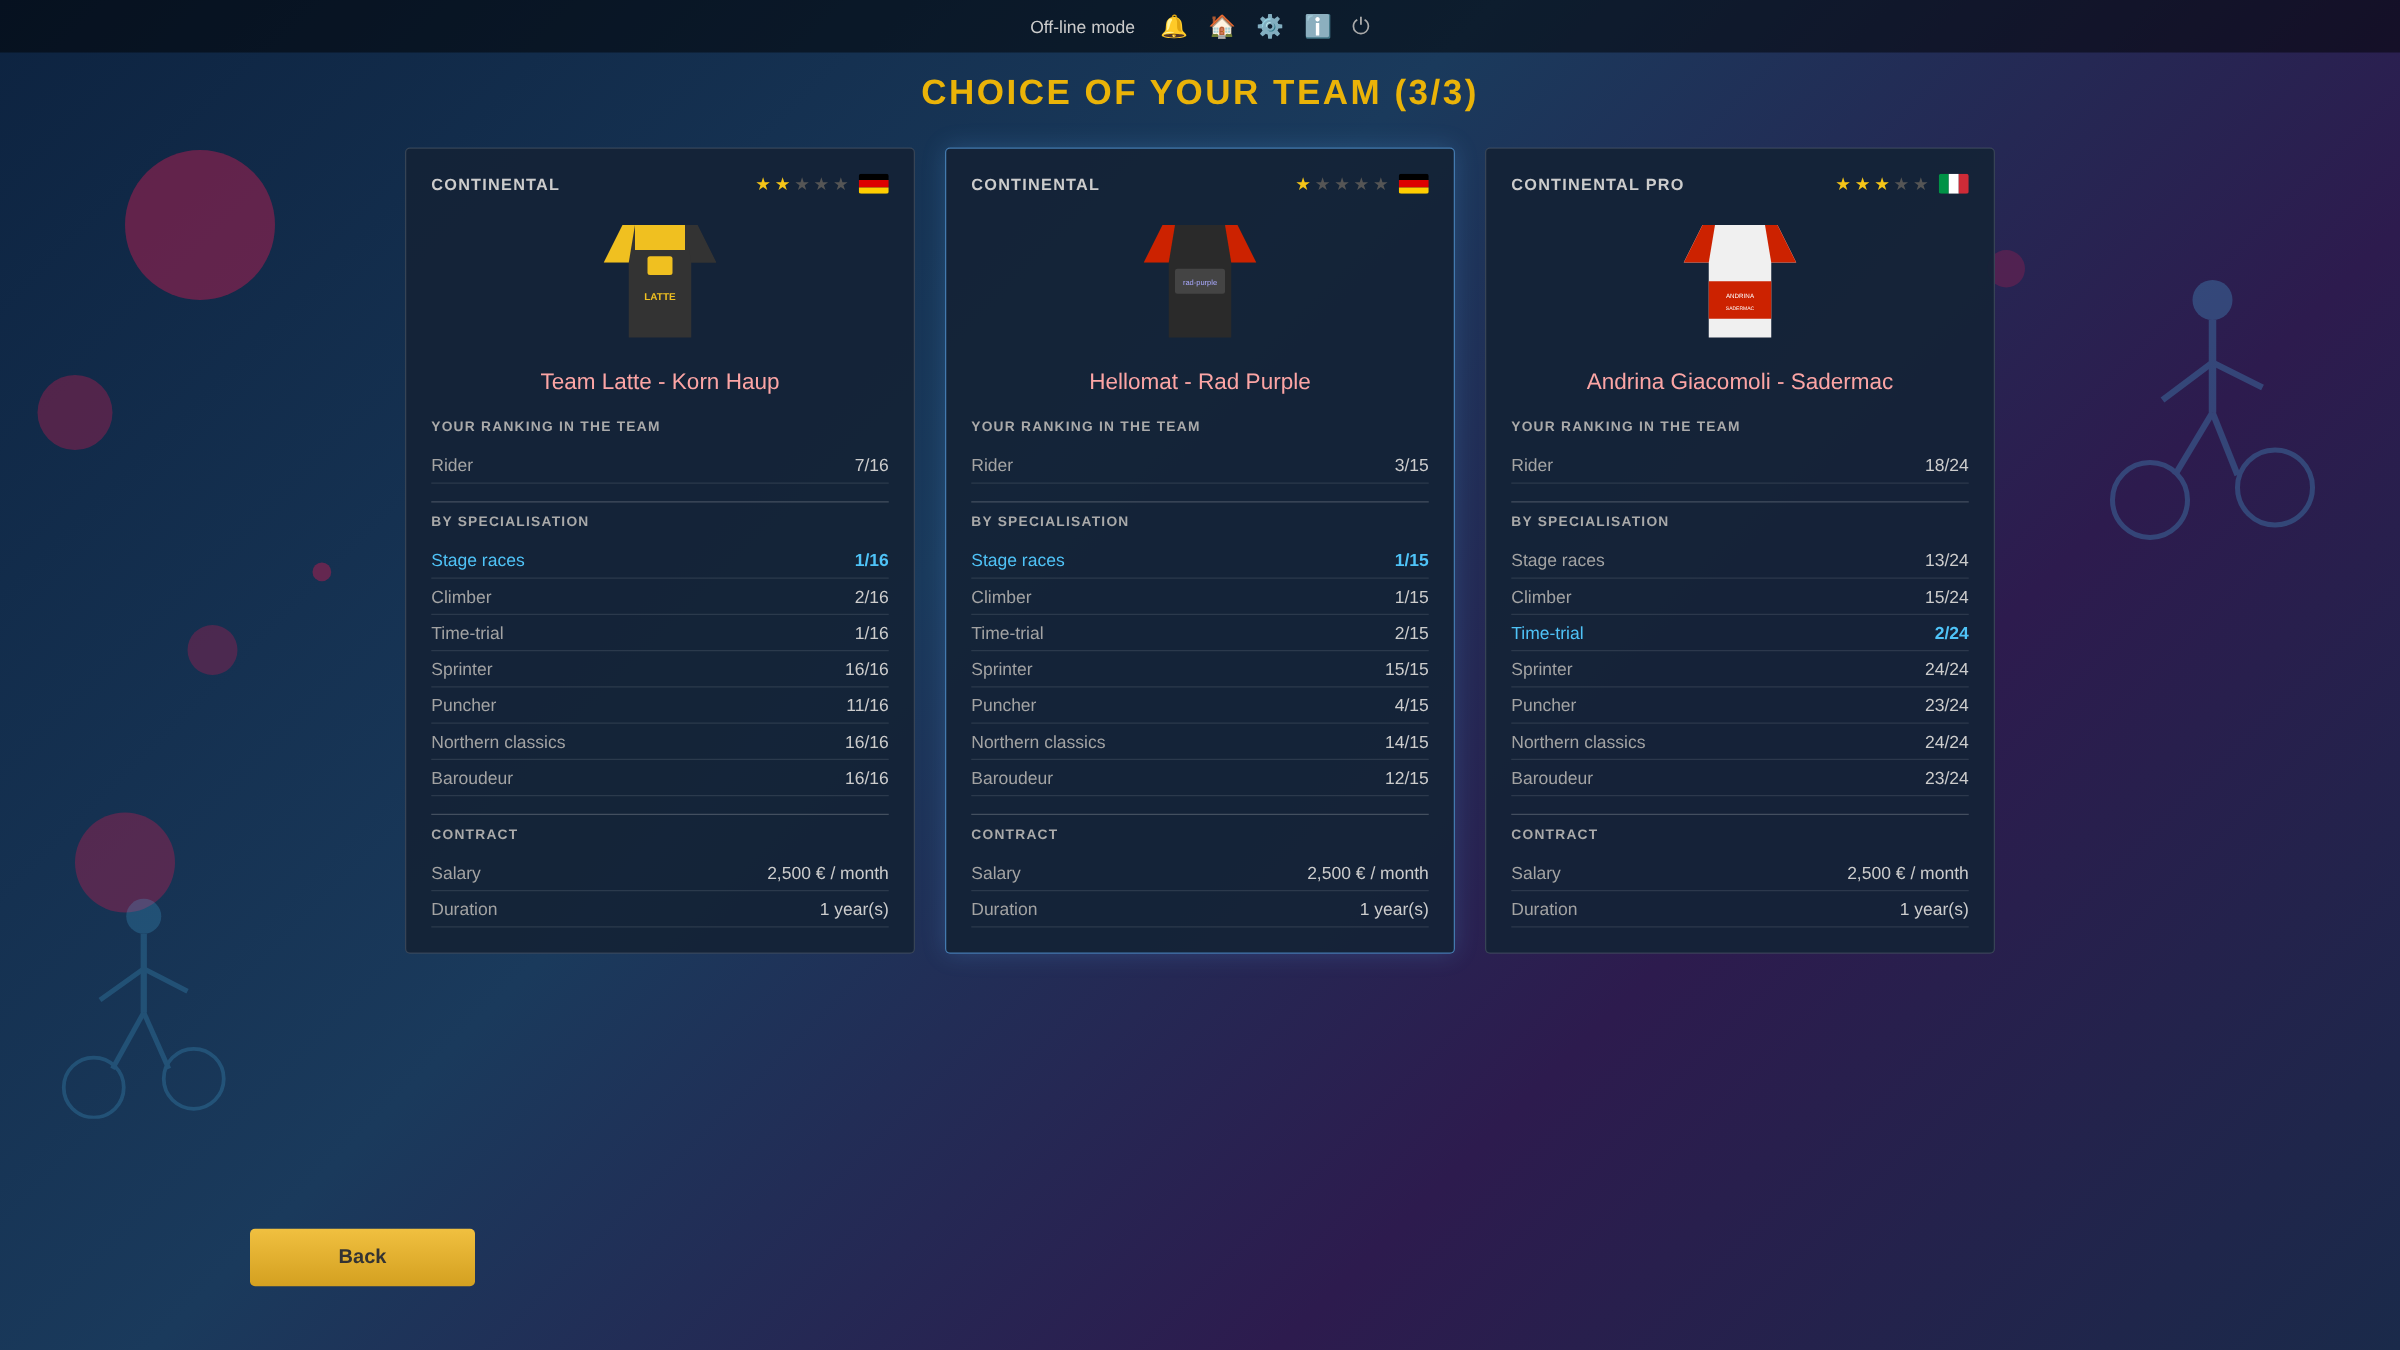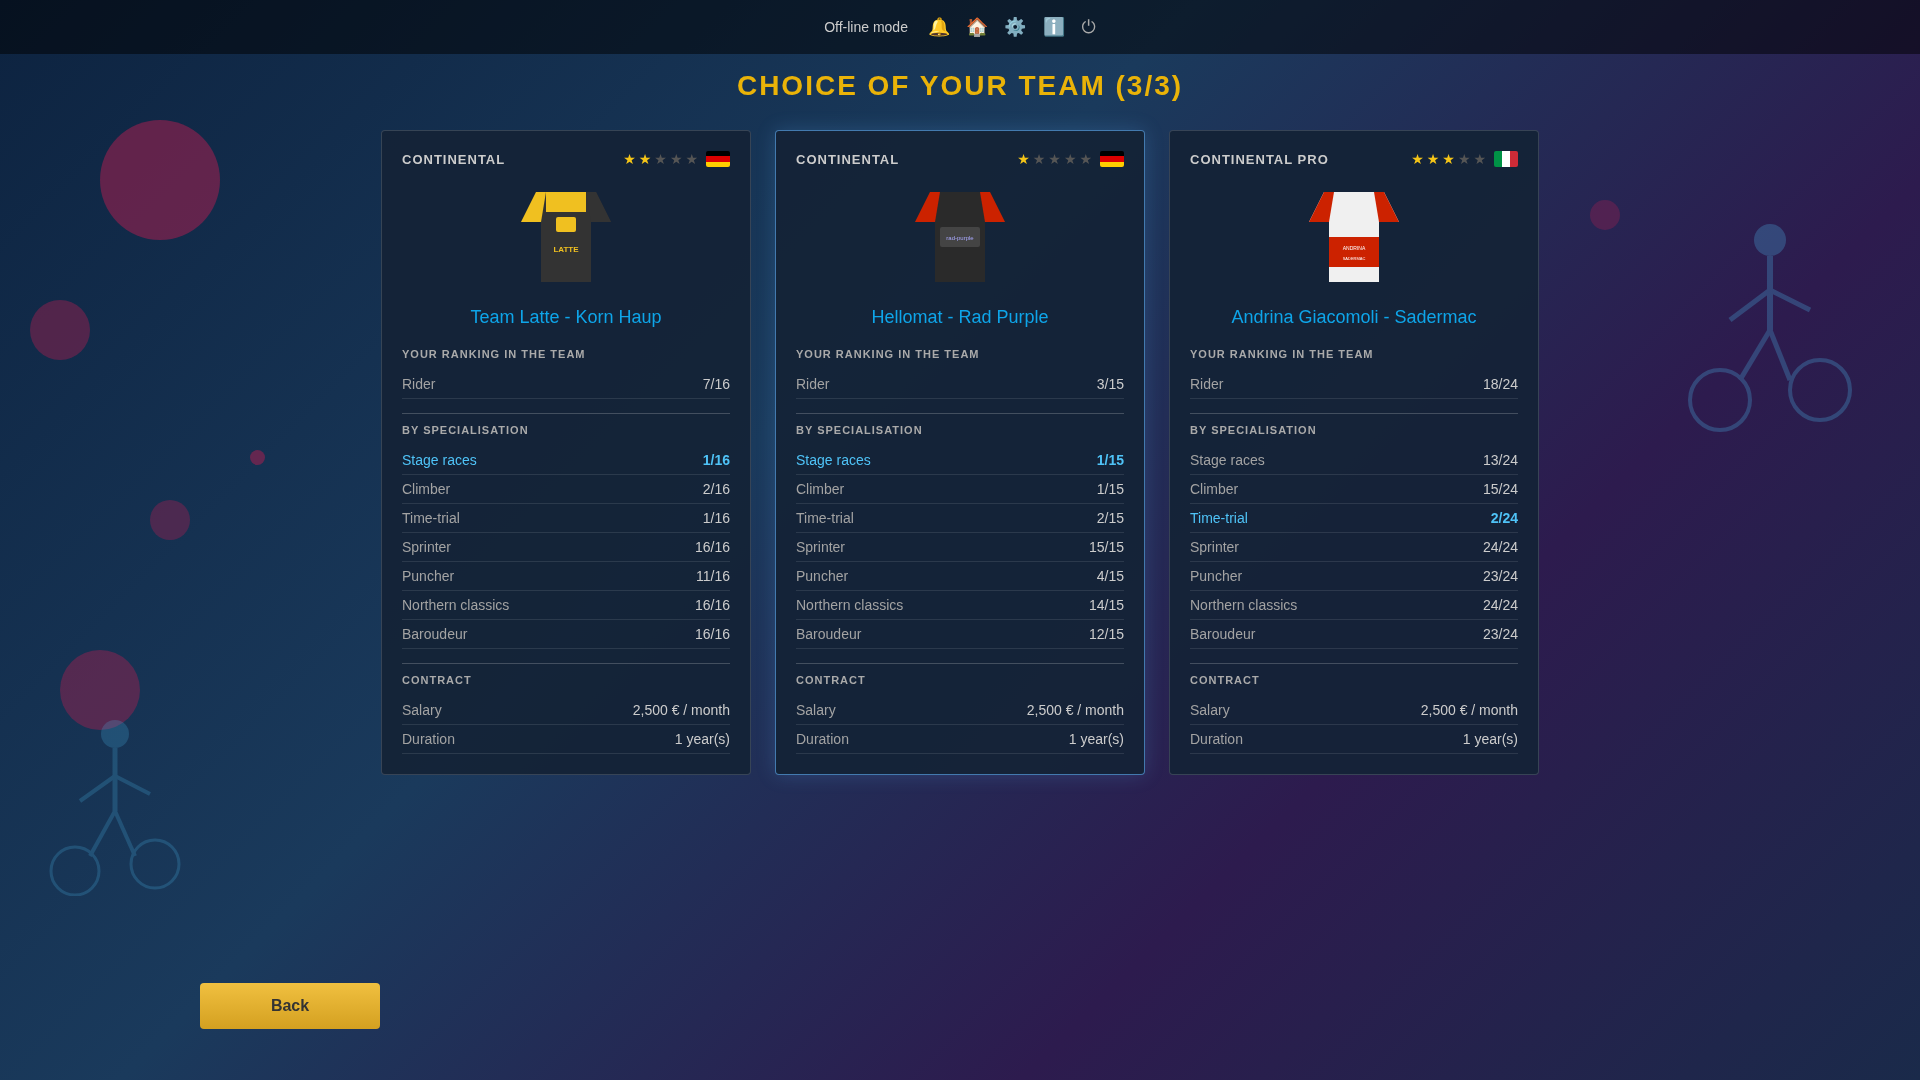--- a/index.html
+++ b/index.html
@@ -30,21 +30,21 @@
       position: absolute;
       border-radius: 50%;
       background: rgba(180, 30, 80, 0.4);
     }
 
     
     .top-bar {
       position: relative;
       z-index: 10;
       background: rgba(0,0,0,0.5);
-      height: 54px;
+      height: 42px;
       display: flex;
       align-items: center;
       justify-content: center;
       gap: 20px;
     }
 
     .top-bar-mode {
       color: #ccc;
       font-size: 14px;
     }
@@ -91,21 +91,21 @@
       justify-content: center;
       gap: 24px;
       padding: 20px 60px;
       margin-top: 0;
     }
 
     .team-card {
       background: rgba(20, 35, 55, 0.95);
       border: 1px solid rgba(255,255,255,0.15);
       border-radius: 4px;
-      width: 370px;
+      width: 408px;
       padding: 20px;
       color: white;
       position: relative;
     }
 
     .team-card.selected {
       border-color: rgba(100, 180, 255, 0.6);
       box-shadow: 0 0 20px rgba(100, 180, 255, 0.2);
     }
 
@@ -144,21 +144,21 @@
       justify-content: center;
       align-items: center;
       height: 120px;
       margin: 10px 0;
     }
 
     
     .team-name {
       text-align: center;
       font-size: 18px;
-      color: #0ea5e9;
+      color: #fca5a5;
       margin-bottom: 20px;
       font-weight: 400;
     }
 
     
     .section-label {
       font-size: 11px;
       font-weight: bold;
       letter-spacing: 1px;
       color: #aaa;

